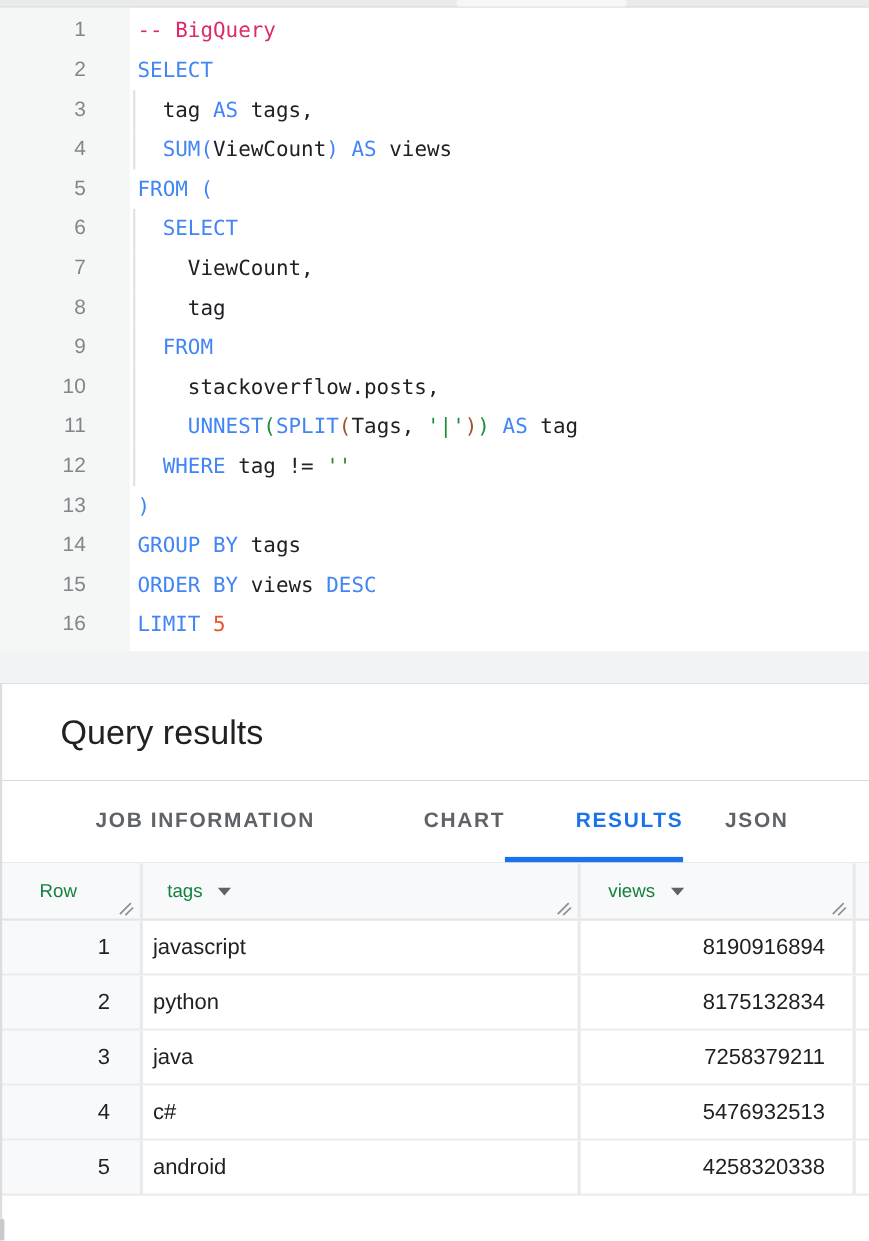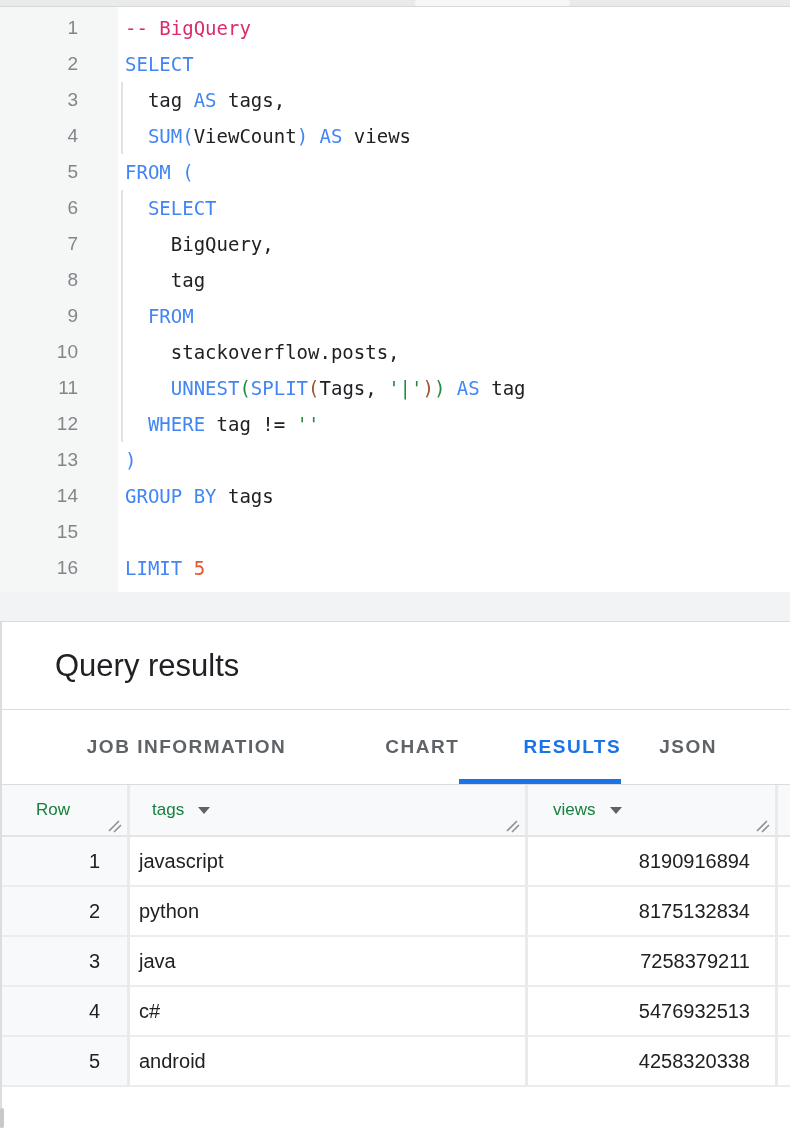--- a/index.html
+++ b/index.html
@@ -104,21 +104,21 @@
     <span class="code"><span class="tk-kw">FROM</span><span class="tk-plain"> </span><span class="tk-p1">(</span></span>
   </div>
 
   <div class="code-line">
     <span class="ln">6</span>
     <span class="code guided"><span class="tk-plain">  </span><span class="tk-kw">SELECT</span></span>
   </div>
 
   <div class="code-line">
     <span class="ln">7</span>
-    <span class="code guided"><span class="tk-plain">    BigQuery,</span></span>
+    <span class="code guided"><span class="tk-plain">    ViewCount,</span></span>
   </div>
 
   <div class="code-line">
     <span class="ln">8</span>
     <span class="code guided"><span class="tk-plain">    tag</span></span>
   </div>
 
   <div class="code-line">
     <span class="ln">9</span>
     <span class="code guided"><span class="tk-plain">  </span><span class="tk-kw">FROM</span></span>
@@ -144,20 +144,21 @@
     <span class="code"><span class="tk-p1">)</span></span>
   </div>
 
   <div class="code-line">
     <span class="ln">14</span>
     <span class="code"><span class="tk-kw">GROUP BY</span><span class="tk-plain"> tags</span></span>
   </div>
 
   <div class="code-line">
     <span class="ln">15</span>
+    <span class="code"><span class="tk-kw">ORDER BY</span><span class="tk-plain"> views </span><span class="tk-kw">DESC</span></span>
   </div>
 
   <div class="code-line">
     <span class="ln">16</span>
     <span class="code"><span class="tk-kw">LIMIT</span><span class="tk-plain"> </span><span class="tk-num">5</span></span>
   </div>
 </div>
 </div>
 
 <div class="splitter"></div>

